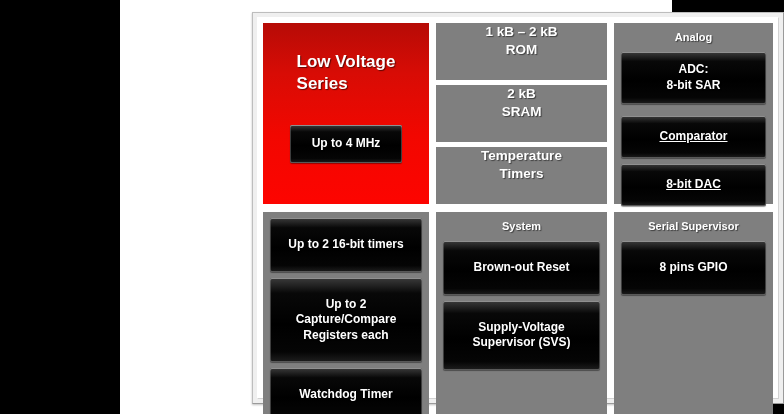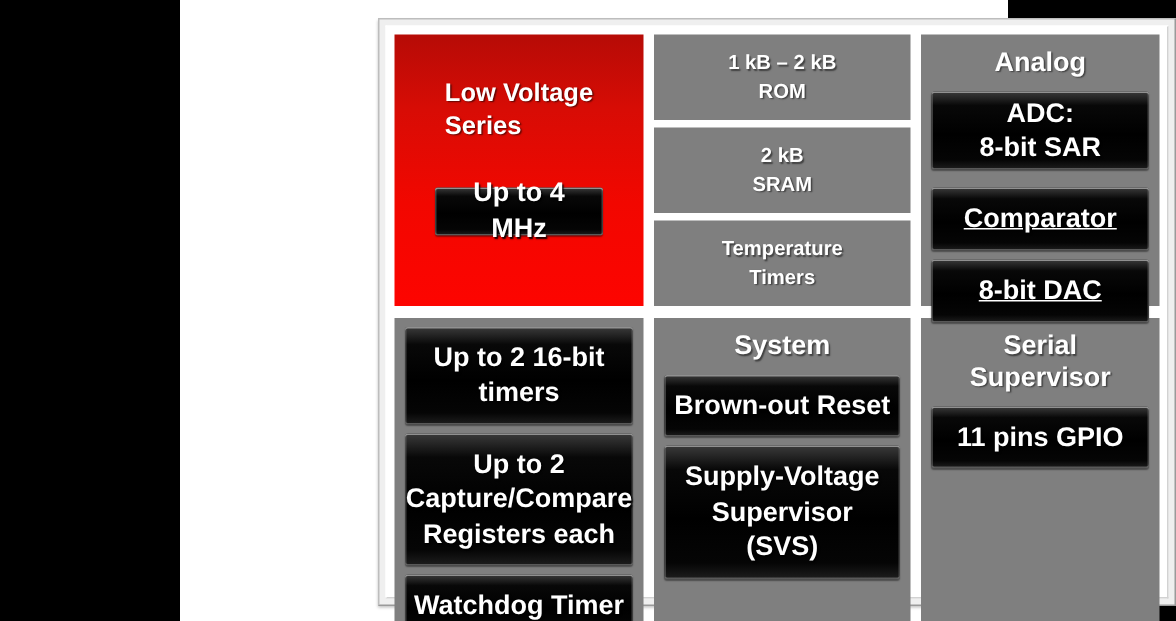--- a/index.html
+++ b/index.html
@@ -108,62 +108,62 @@
   .mem-stack {
     display: flex;
     flex-direction: column;
     height: 100%;
     gap: 5px;
   }
   .mem-cell {
     background: #7f7f7f;
     flex: 1;
     display: flex;
-    align-items: center;
+    align-items: flex-start;
     justify-content: center;
     color: #ffffff;
     font-size: 13.5px;
     font-weight: bold;
     line-height: 1.35;
     text-align: center;
     text-shadow: 1px 1px 1px rgba(0,0,0,0.5);
   }
 
   .group {
     background: #7f7f7f;
     height: 100%;
     box-sizing: border-box;
     padding: 6px 7px 7px 7px;
     display: flex;
     flex-direction: column;
     gap: 6px;
   }
   .group-title {
     color: #ffffff;
-    font-size: 18px;
+    font-size: 11px;
     font-weight: bold;
     text-align: center;
     padding: 2px 0 3px 0;
     text-shadow: 1px 1px 1px rgba(0,0,0,0.5);
   }
 
   
   .chip {
     position: relative;
     background: linear-gradient(to bottom, #3a3a3a 0%, #2a2a2a 6%, #080808 18%, #000000 55%, #050505 88%, #1e1e1e 100%);
     border-radius: 2px;
     color: #ffffff;
-    font-size: 18px;
+    font-size: 12px;
     font-weight: bold;
     line-height: 1.3;
     text-align: center;
     display: flex;
     align-items: center;
     justify-content: center;
-    padding: 9px 6px;
+    padding: 19px 6px;
     box-sizing: border-box;
     box-shadow:
       inset 0 1px 0 rgba(160,160,160,0.85),
       inset 1px 0 0 rgba(110,110,110,0.55),
       inset -1px 0 0 rgba(110,110,110,0.55),
       inset 0 -1px 0 rgba(130,130,130,0.6),
       0 1px 1px rgba(0,0,0,0.4);
     text-shadow: 1px 1px 1px rgba(0,0,0,0.9);
   }
   .chip-red {
@@ -280,21 +280,21 @@
                   </div>
                 </div>
                 <div class="spacer"></div>
               </div>
             </div>
 
             <div class="col col-3">
               <div class="group">
                 <div class="group-title">Serial Supervisor</div>
                 <div class="chip chip-sm">
-                  <span>11 pins GPIO</span>
+                  <span>8 pins GPIO</span>
                 </div>
                 <div class="spacer"></div>
               </div>
             </div>
 
           </div>
 
         </div>
       </div>
     </div>

